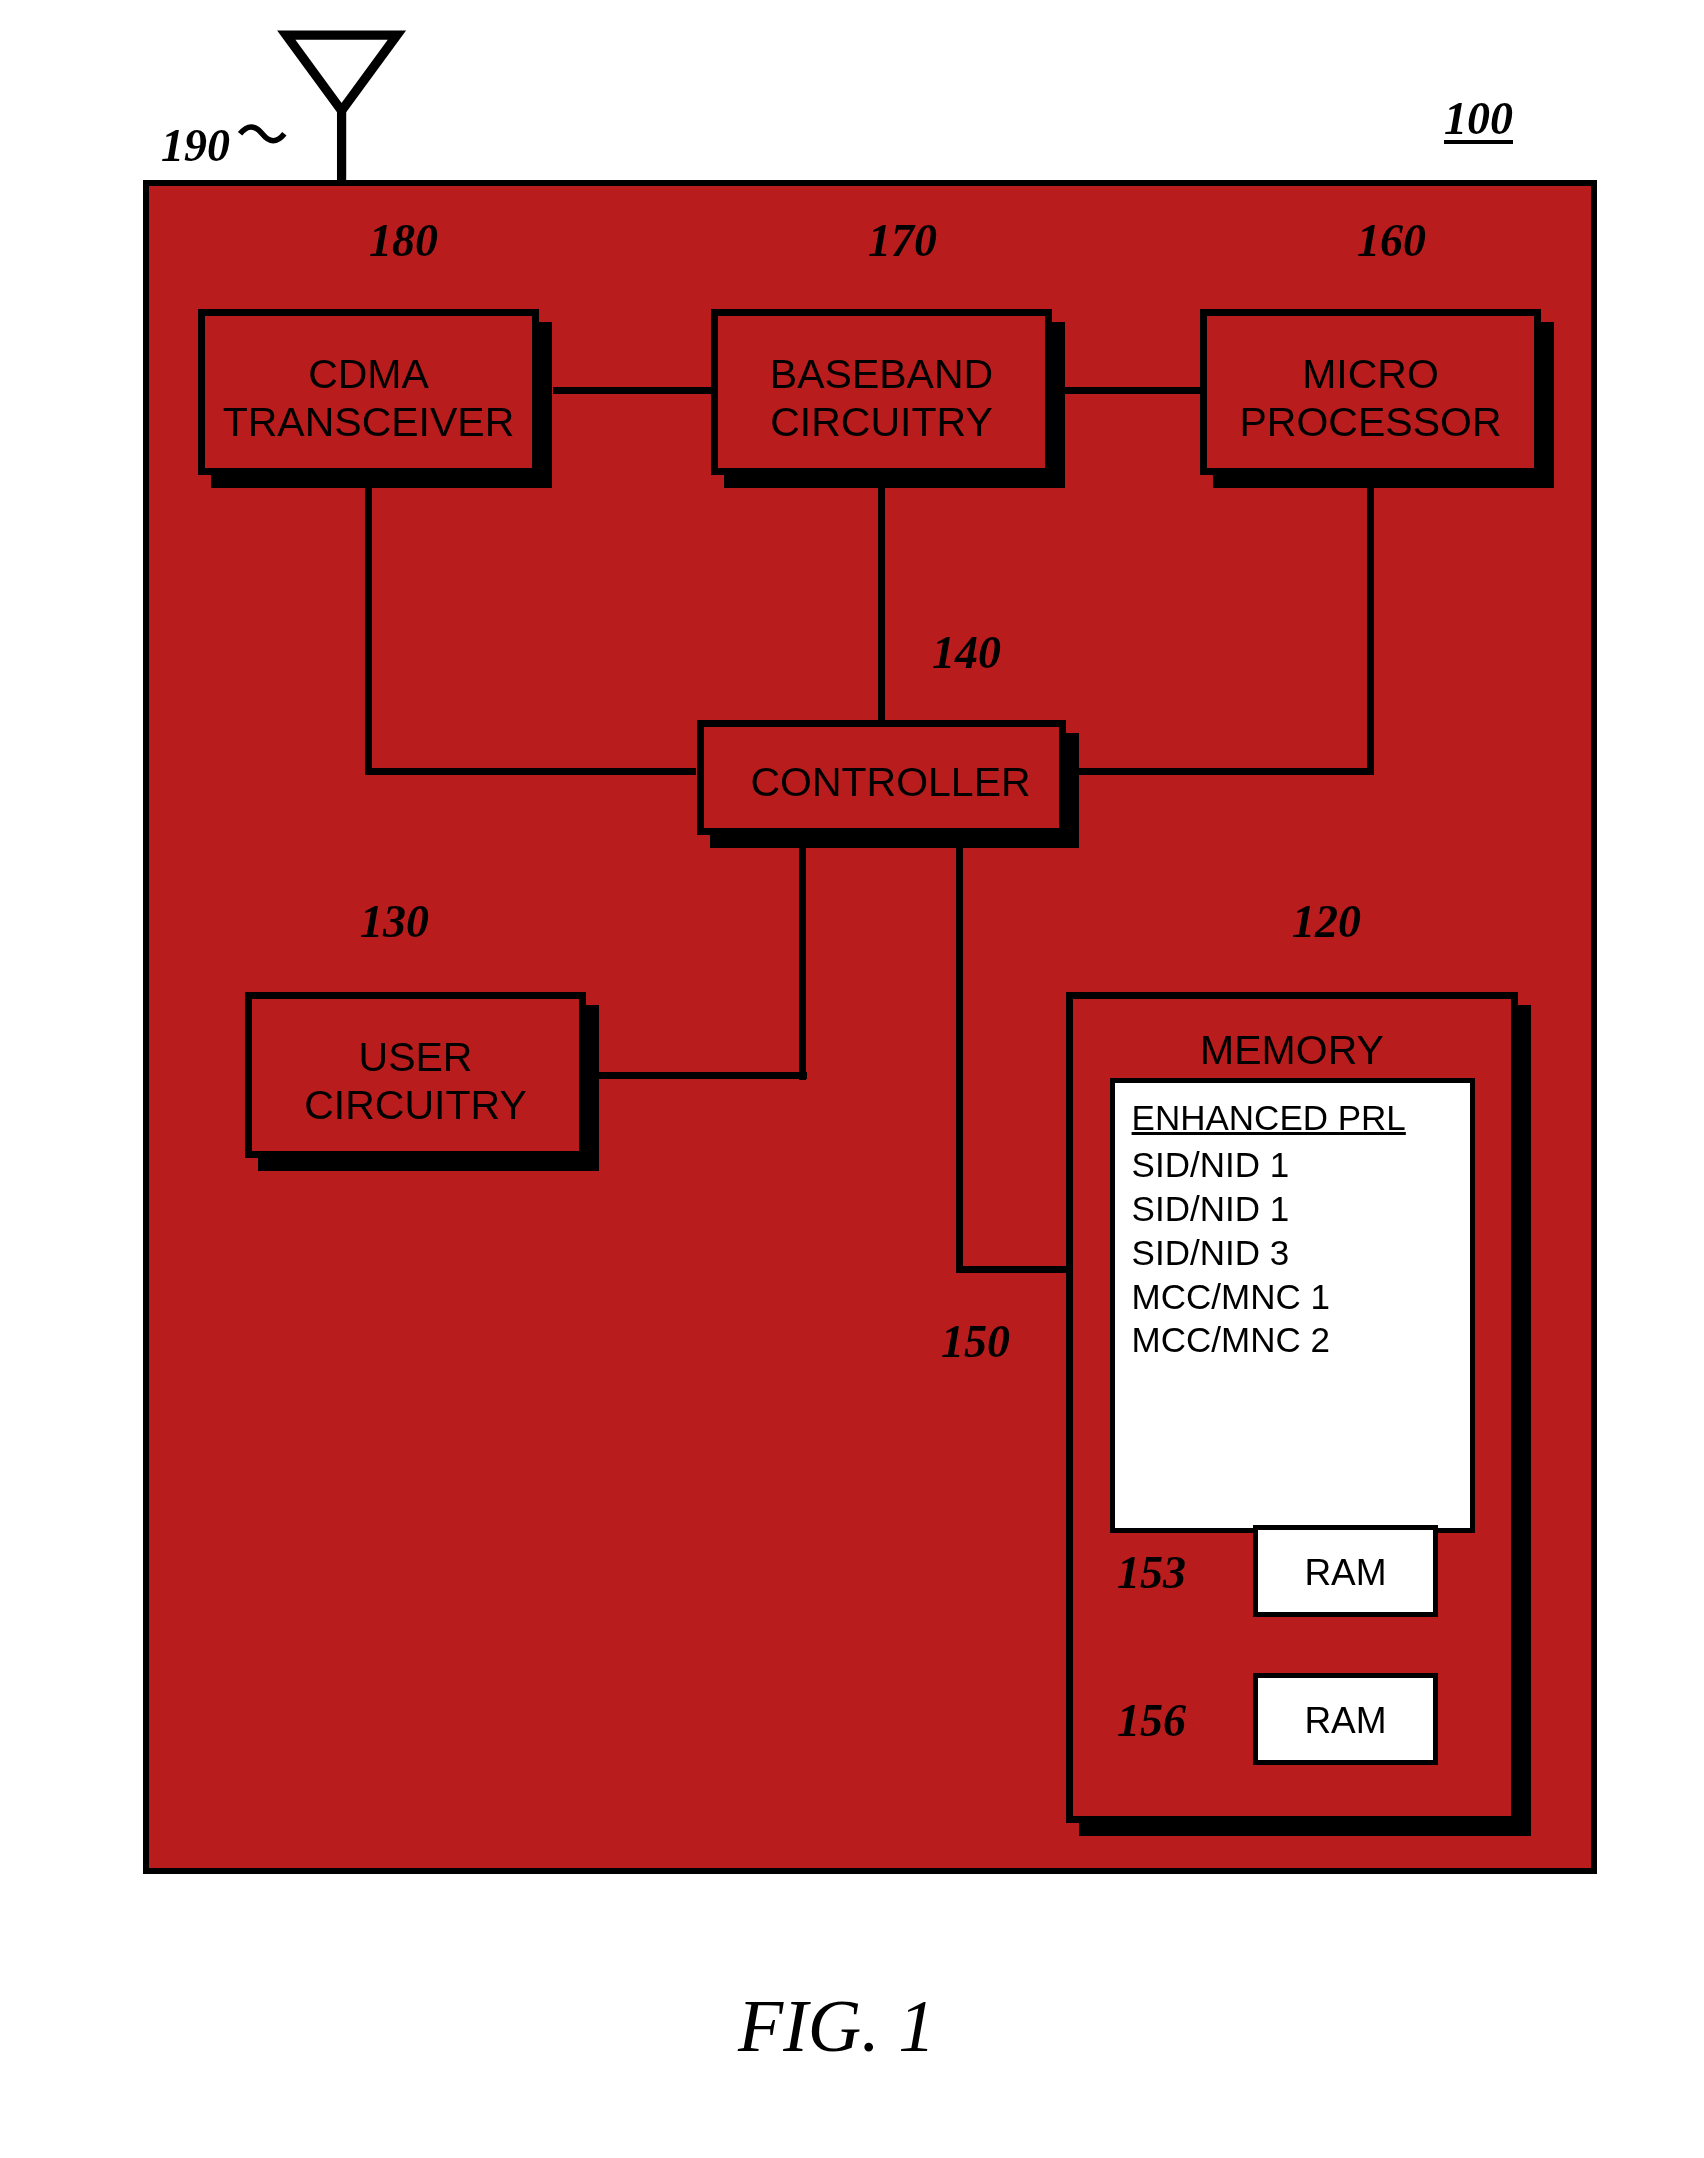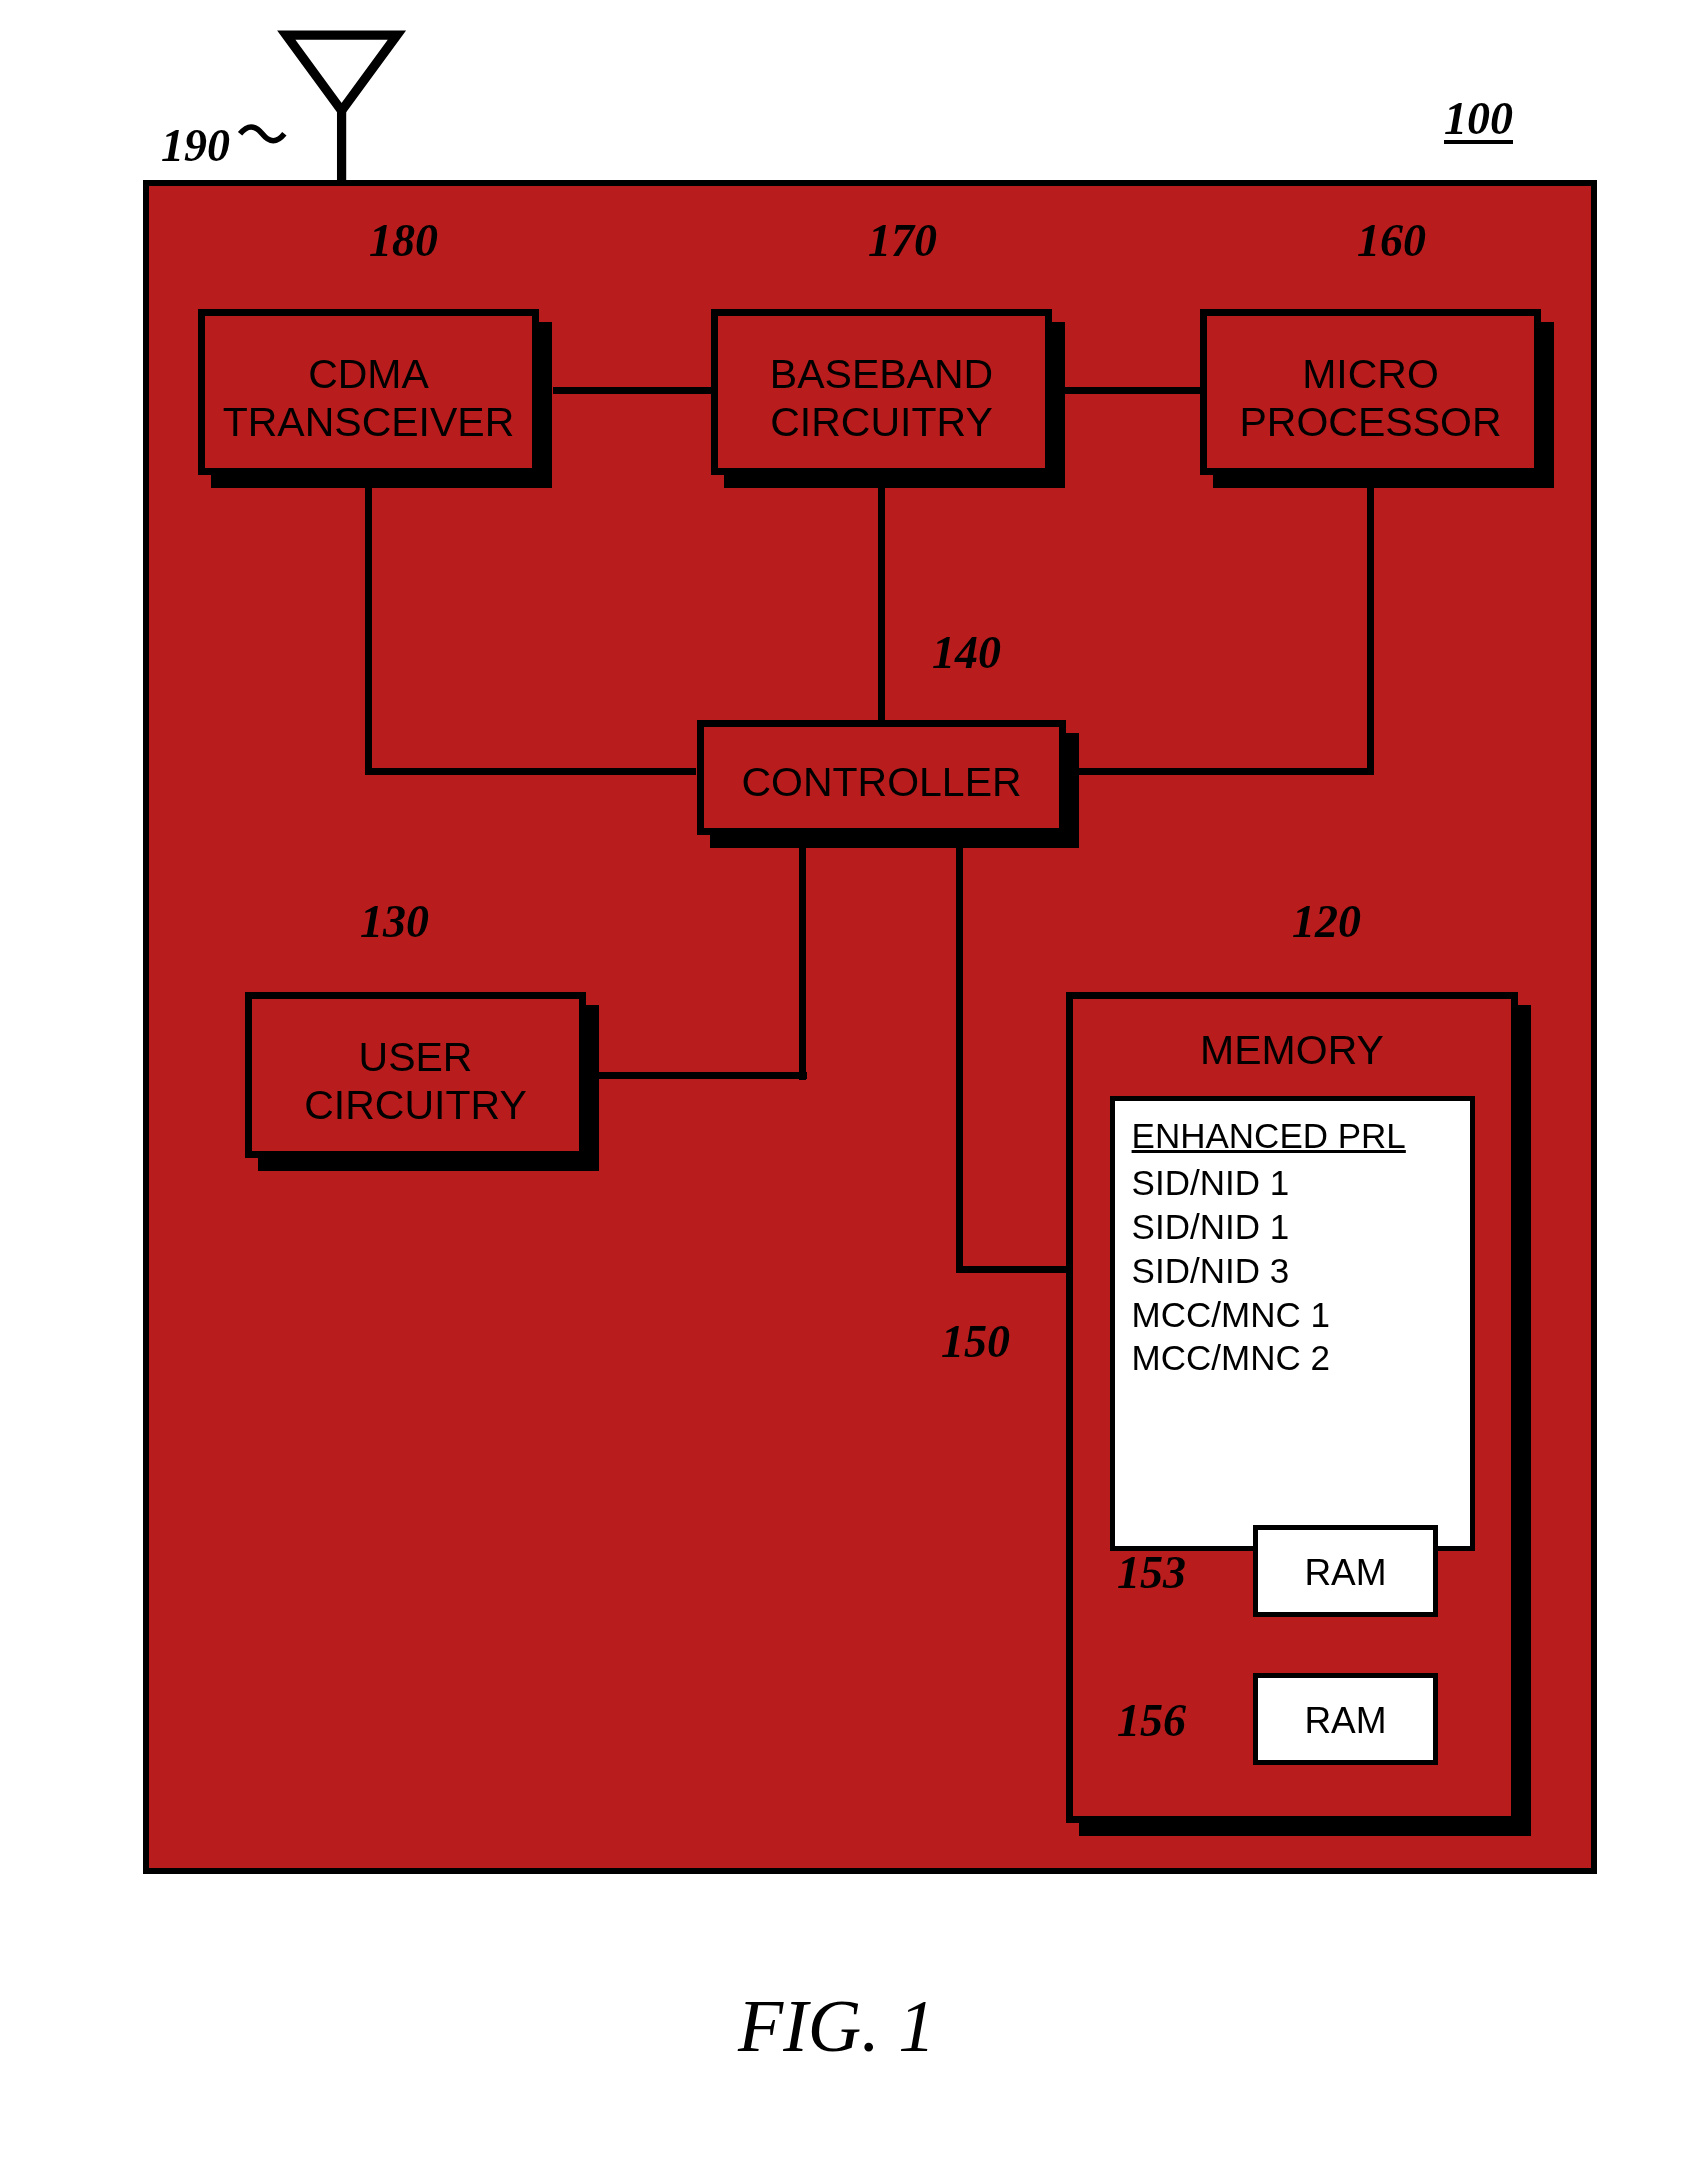--- a/index.html
+++ b/index.html
@@ -124,34 +124,34 @@
   </div>
   <div class="rlabel" style="left:868px; top:214px;">170</div>
 
   <div class="box shadow" style="left:1200px; top:309px; width:341px; height:166px;">
     <div class="tlabel" style="top:35px;">MICRO</div>
     <div class="tlabel" style="top:83px;">PROCESSOR</div>
   </div>
   <div class="rlabel" style="left:1357px; top:214px;">160</div>
 
   <div class="box shadow" style="left:697px; top:720px; width:369px; height:115px;">
-    <div class="tlabel" style="top:32px;">CONTROLLER</div>
+    <div class="tlabel" style="top:32px;margin-left:9px;">CONTROLLER</div>
   </div>
   <div class="rlabel" style="left:932px; top:626px;">140</div>
 
   <div class="box shadow" style="left:245px; top:992px; width:341px; height:166px;">
     <div class="tlabel" style="top:35px;">USER</div>
     <div class="tlabel" style="top:83px;">CIRCUITRY</div>
   </div>
   <div class="rlabel" style="left:360px; top:895px;">130</div>
 
   <div class="box shadow" style="left:1066px; top:992px; width:452px; height:831px;">
     <div class="memtitle" style="top:28px;">MEMORY</div>
 
-    <div class="innerbox" style="left:37px; top:97px; width:365px; height:455px;">
+    <div class="innerbox" style="left:37px; top:79px; width:365px; height:455px;">
       <div class="prltxt">
         <div class="underln" style="padding-bottom:3.7px;">ENHANCED PRL</div>
         <div>SID/NID 1</div>
         <div>SID/NID 1</div>
         <div>SID/NID 3</div>
         <div>MCC/MNC 1</div>
         <div>MCC/MNC 2</div>
       </div>
     </div>
 

